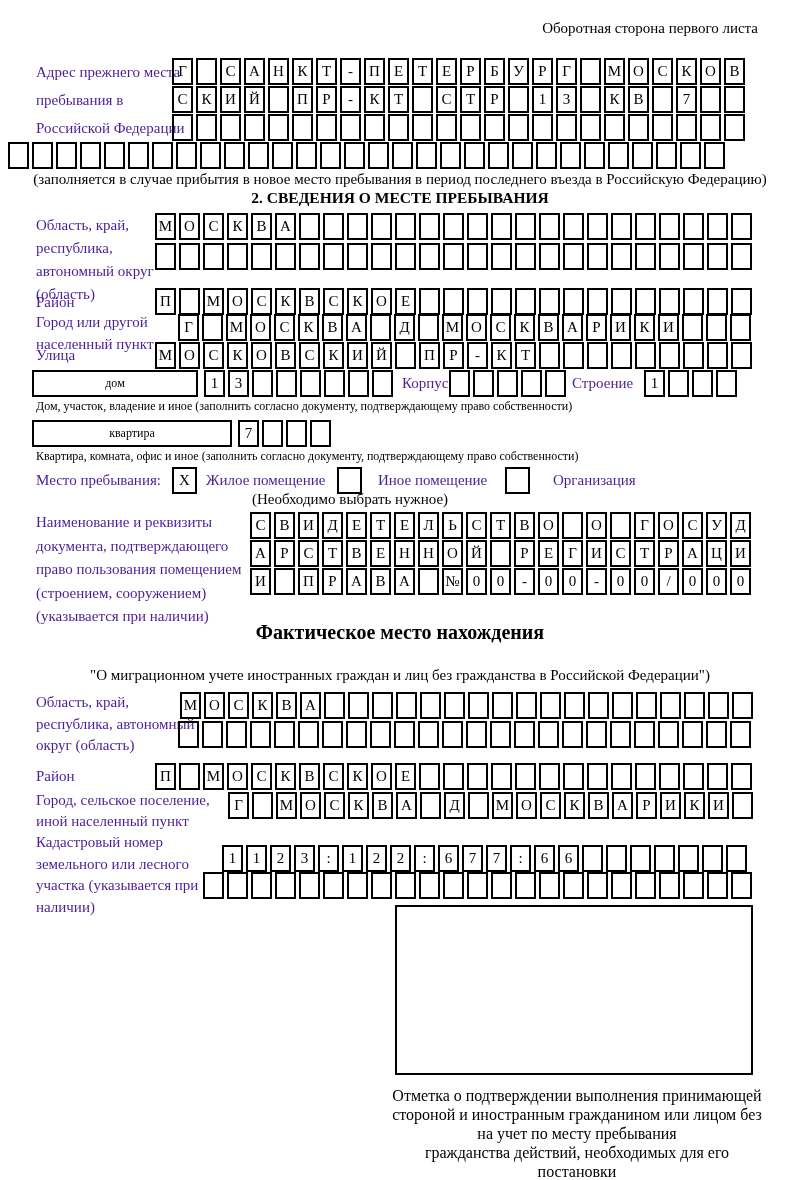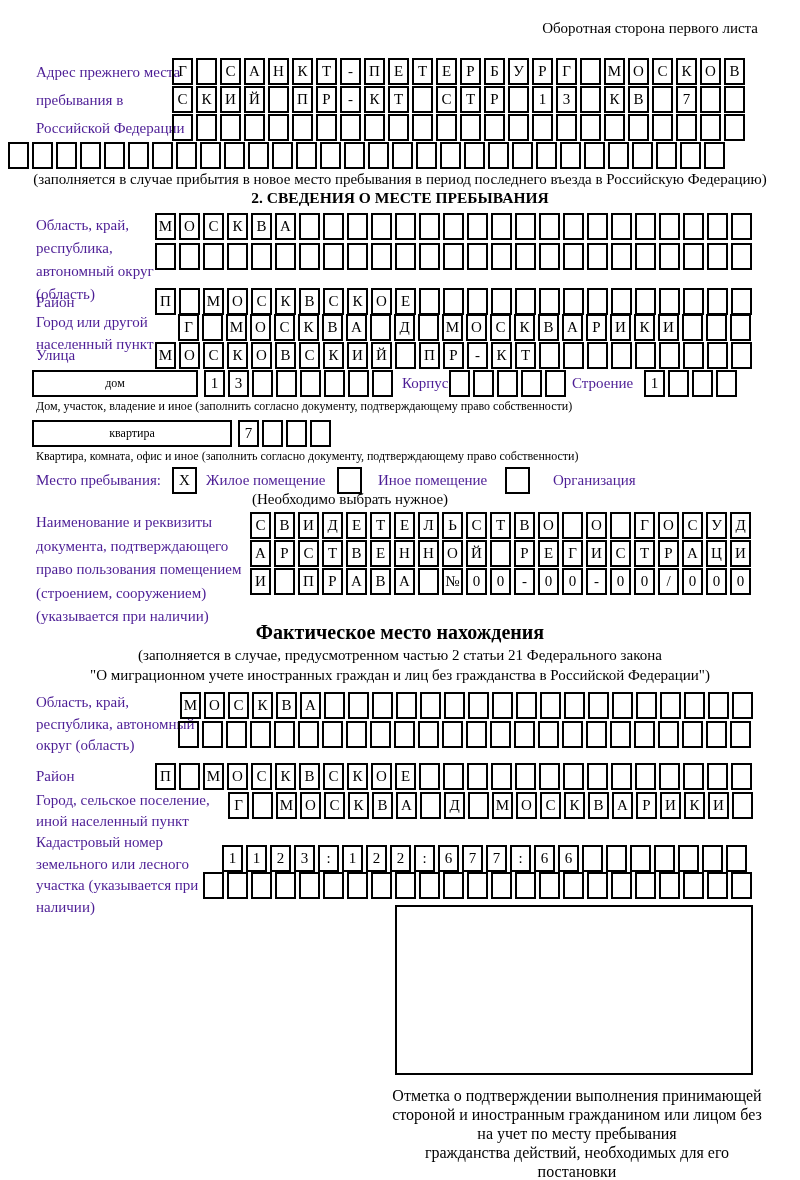--- a/index.html
+++ b/index.html
@@ -396,21 +396,20 @@
       <div class="cell">-</div>
       <div class="cell">0</div>
       <div class="cell">0</div>
       <div class="cell">/</div>
       <div class="cell">0</div>
       <div class="cell">0</div>
       <div class="cell">0</div>
     </div>
 
   <div class="title" style="top:621px;font-size:20px;">Фактическое место нахождения</div>
-  <div class="hint" style="left:0;top:647px;width:800px;">(заполняется в случае, предусмотренном частью 2 статьи 21 Федерального закона</div>
   <div class="hint" style="left:0;top:667px;width:800px;">"О миграционном учете иностранных граждан и лиц без гражданства в Российской Федерации")</div>
 
   <div class="lbl" style="left:36px;top:692px;width:165px;line-height:21.5px;">Область, край, республика, автономный округ (область)</div>
   <div class="cellrow" style="left:180px;top:692px;">
       <div class="cell">М</div>
       <div class="cell">О</div>
       <div class="cell">С</div>
       <div class="cell">К</div>
       <div class="cell">В</div>
       <div class="cell">А</div>

